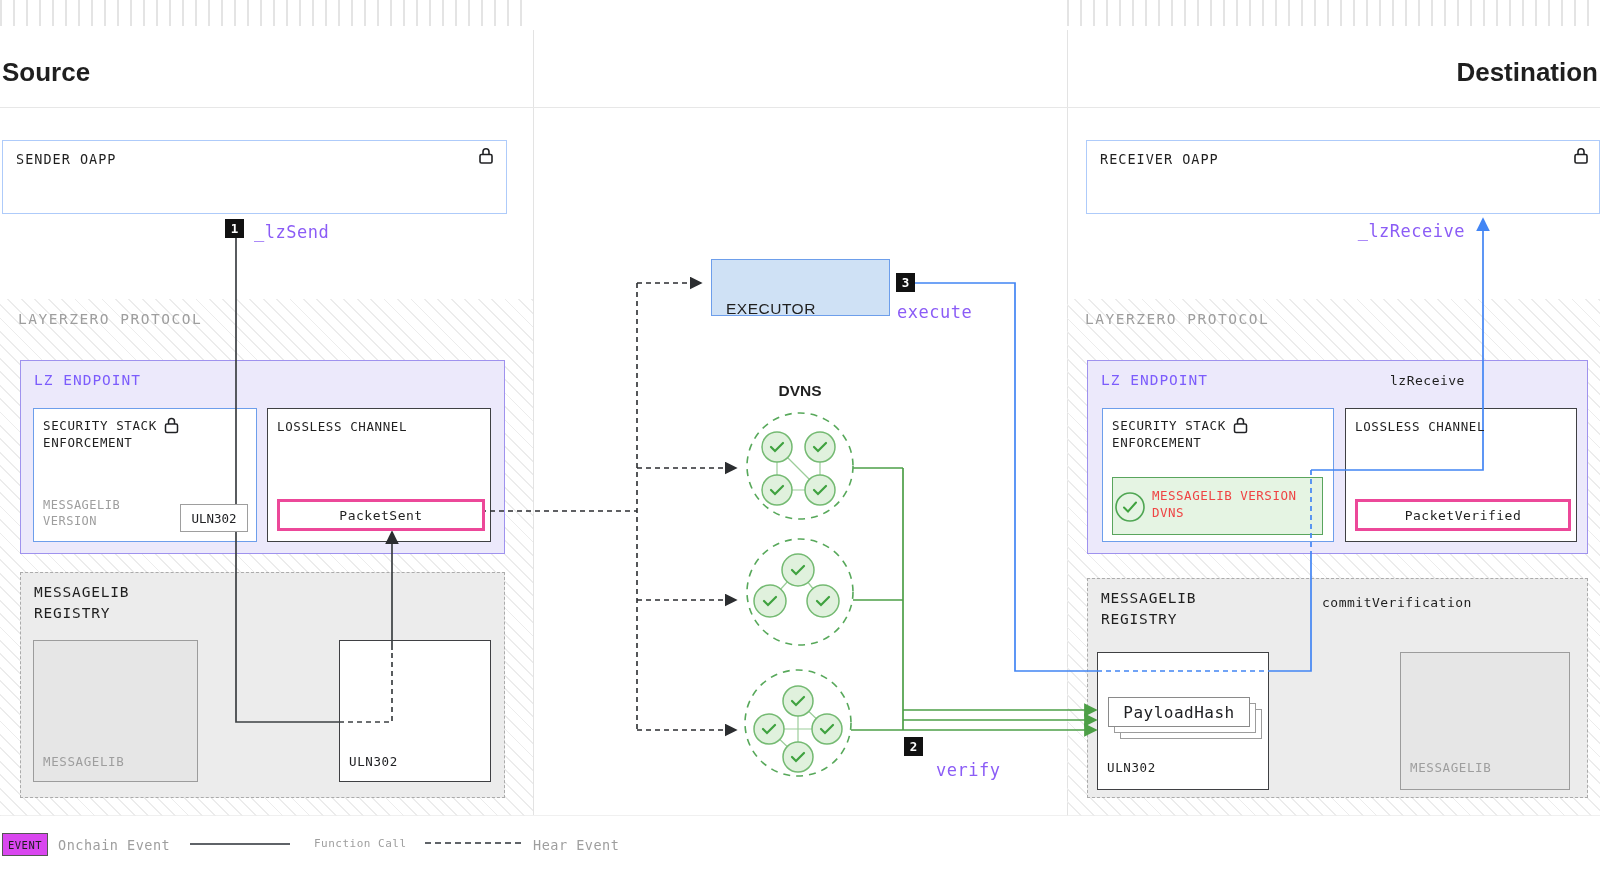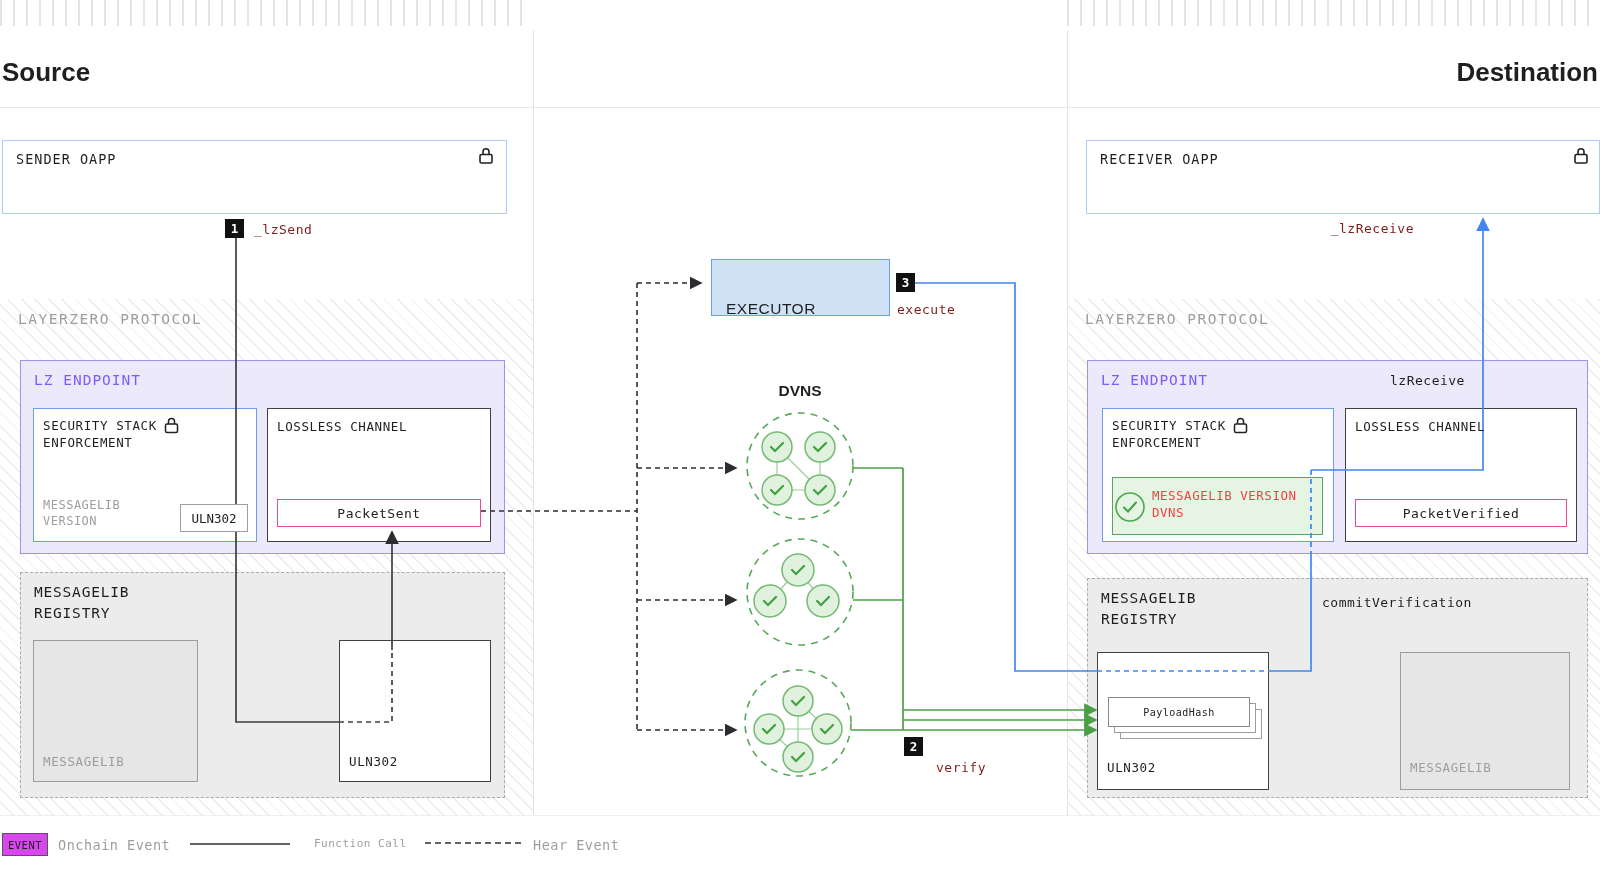--- a/index.html
+++ b/index.html
@@ -8,22 +8,22 @@
   .abs{position:absolute;}
   .mono{font-family:"DejaVu Sans Mono","Liberation Mono",monospace;}
   .stripes{background:repeating-linear-gradient(90deg,#e4e4e4 0 2px,transparent 2px 13px);}
   .hatch{background:repeating-linear-gradient(45deg,#ececec 0 1.3px,transparent 1.3px 9.5px);}
   .heading{font-size:26px;font-weight:700;color:#1f1f1f;}
   .boxtitle{font-size:13.5px;letter-spacing:1px;color:#1f1f1f;}
   .smtitle{font-size:12.5px;letter-spacing:.6px;color:#1f1f1f;line-height:17px;}
   .graytxt{color:#9e9e9e;}
   .badge{width:19px;height:19px;background:#111;color:#fff;font-size:12.5px;font-weight:bold;
          display:flex;align-items:center;justify-content:center;}
-  .steplabel{font-size:13px;letter-spacing:.5px;color:#7f1d1d;}
-  .eventbox{background:#fff;border:1px solid #ec4899;text-align:center;font-size:13px;
+  .steplabel{font-size:17px;letter-spacing:.5px;color:#8b5cf6;}
+  .eventbox{background:#fff;border:3px solid #ec4899;text-align:center;font-size:13px;
             letter-spacing:.5px;display:flex;align-items:center;justify-content:center;color:#1f1f1f;}
   .row{display:flex;gap:7px;align-items:flex-start;}
   svg.overlay{position:absolute;left:0;top:0;z-index:5;pointer-events:none;}
   .lbl{z-index:6;}
   .box{z-index:2;}
 </style>
 </head>
 <body>
 
 <div id="canvas">
@@ -95,21 +95,21 @@
 
   <div class="abs badge mono lbl" style="left:904px;top:737px;">2</div>
   <div class="abs mono steplabel lbl" style="left:936px;top:740px;margin-top:20px;">verify</div>
 
   <div class="abs box" style="left:1086px;top:140px;width:512px;height:72px;background:#fff;border:1.5px solid #AECBFA;"></div>
   <div class="abs mono boxtitle lbl" style="left:1100px;top:151px;">RECEIVER OAPP</div>
   <svg class="abs lbl" style="left:1573px;top:147px;" width="16" height="18" viewBox="0 0 16 18">
       <rect x="2" y="7.5" width="12" height="8.5" rx="1.5" stroke="#202124" stroke-width="1.6" fill="none"></rect>
       <path d="M5 7.5 V4.8 a3 3 0 0 1 6 0 V7.5" stroke="#202124" stroke-width="1.6" fill="none"></path>
     </svg>
-  <div class="abs mono steplabel lbl" style="left:1304px;top:221px;width:110px;text-align:right;">_lzReceive</div>
+  <div class="abs mono steplabel lbl" style="left:1355px;top:221px;width:110px;text-align:right;">_lzReceive</div>
 
   <div class="abs hatch" style="left:1067px;top:299px;width:533px;height:517px;z-index:1;"></div>
   <div class="abs mono graytxt lbl" style="left:1085px;top:311px;font-size:14.5px;letter-spacing:1.5px;">LAYERZERO PROTOCOL</div>
 
   <div class="abs box" style="left:1087px;top:360px;width:499px;height:192px;background:#ECE9FB;border:1.5px solid #9F92EE;"></div>
   <div class="abs mono lbl" style="left:1101px;top:372px;font-size:14.5px;letter-spacing:1px;color:#7C5CFC;z-index:3;">LZ ENDPOINT</div>
   <div class="abs mono lbl" style="left:1390px;top:373px;font-size:13px;letter-spacing:.5px;color:#1f1f1f;z-index:3;">lzReceive</div>
 
   <div class="abs" style="left:1102px;top:408px;width:230px;height:132px;background:#fff;border:1.5px solid #6D9EEB;z-index:3;"></div>
   <div class="abs mono smtitle lbl" style="left:1112px;top:417px;">
@@ -139,21 +139,21 @@
   <div class="abs" style="left:1087px;top:578px;width:499px;height:218px;background:#ECECEC;border:1.5px dashed #ABABAB;z-index:2;"></div>
   <div class="abs mono lbl" style="left:1101px;top:588px;font-size:14.5px;line-height:21px;letter-spacing:.8px;color:#1f1f1f;">
     <span>MESSAGELIB</span><br>
     <span>REGISTRY</span>
   </div>
   <div class="abs mono lbl" style="left:1322px;top:595px;font-size:13px;letter-spacing:.5px;color:#1f1f1f;">commitVerification</div>
 
   <div class="abs" style="left:1097px;top:652px;width:170px;height:136px;background:#fff;border:1.5px solid #3F4043;z-index:3;"></div>
   <div class="abs" style="left:1120px;top:709px;width:140px;height:28px;background:#fff;border:1px solid #9c9c9c;z-index:3;"></div>
   <div class="abs" style="left:1114px;top:703px;width:140px;height:28px;background:#fff;border:1px solid #9c9c9c;z-index:3;"></div>
-  <div class="abs mono lbl" style="left:1108px;top:697px;width:140px;height:28px;background:#fff;border:1px solid #8a8a8a;display:flex;align-items:center;justify-content:center;font-size:10px;letter-spacing:.5px;z-index:4;">PayloadHash</div>
+  <div class="abs mono lbl" style="left:1108px;top:697px;width:140px;height:28px;background:#fff;border:1px solid #8a8a8a;display:flex;align-items:center;justify-content:center;font-size:16px;letter-spacing:.5px;z-index:4;">PayloadHash</div>
   <div class="abs mono lbl" style="left:1107px;top:760px;font-size:12.5px;letter-spacing:.6px;color:#1f1f1f;">ULN302</div>
   <div class="abs" style="left:1400px;top:652px;width:168px;height:136px;background:#E6E6E6;border:1px solid #9C9C9C;z-index:3;"></div>
   <div class="abs mono graytxt lbl" style="left:1410px;top:760px;font-size:12.5px;letter-spacing:.6px;">MESSAGELIB</div>
 
   <svg class="overlay" width="1600" height="870" viewBox="0 0 1600 870">
     <defs>
       <marker id="ab" markerWidth="9" markerHeight="9" refX="7" refY="4" orient="auto">
           <path d="M0 0 L8 4 L0 8 Z" fill="#2b2d30"></path>
         </marker>
       <marker id="abl" markerWidth="9" markerHeight="9" refX="7" refY="4" orient="auto">

